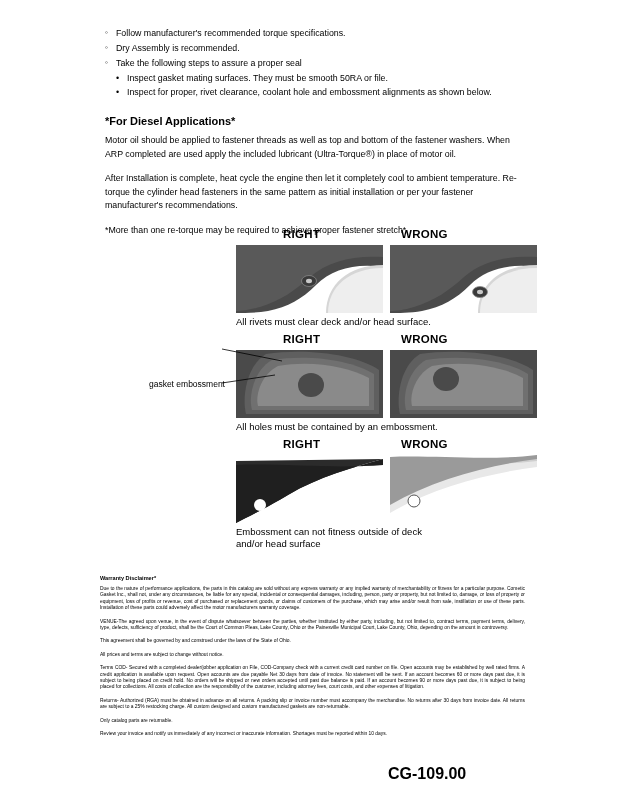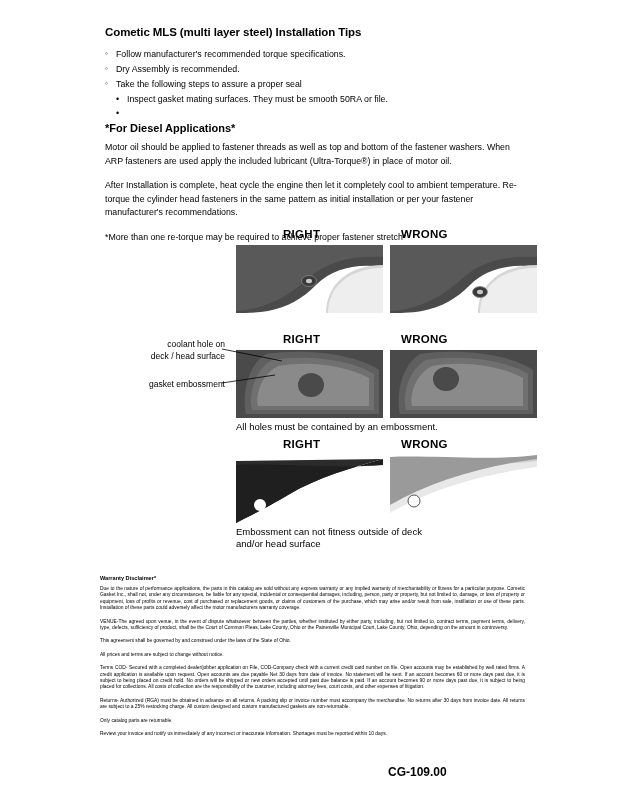--- a/index.html
+++ b/index.html
@@ -130,46 +130,45 @@
   .warranty p {
     font-size: 4.9px;
     line-height: 6.4px;
     margin: 0 0 7px 0;
     text-align: justify;
   }
   .docnum {
     position: absolute;
     left: 388px;
     top: 765px;
-    font-size: 12px;
+    font-size: 16px;
     font-weight: bold;
   }
 </style>
 </head>
 <body>
 
 <div class="page">
 
   <div class="content">
-    <h1 class="title">Cometic MLS (multi layer steel) Installation Tips</h1>
 
     <ul class="bullet-list">
       <li><span class="marker">◦</span><span>Follow manufacturer's recommended torque specifications.</span></li>
       <li><span class="marker">◦</span><span>Dry Assembly is recommended.</span></li>
       <li><span class="marker">◦</span><span>Take the following steps to assure a proper seal</span></li>
     </ul>
 
     <ul class="sub-list">
       <li><span class="marker">•</span><span>Inspect gasket mating surfaces.  They must be smooth 50RA or file.</span></li>
-      <li><span class="marker">•</span></li>
+      <li><span class="marker">•</span><span>Inspect for proper, rivet clearance, coolant hole and embossment alignments as shown below.</span></li>
     </ul>
 
     <h2 class="subtitle">*For Diesel Applications*</h2>
 
-    <p class="para">Motor oil should be applied to fastener threads as well as top and bottom of the fastener washers. When ARP fasteners are used apply the included lubricant (Ultra-Torque®) in place of motor oil.</p>
+    <p class="para">Motor oil should be applied to fastener threads as well as top and bottom of the fastener washers. When ARP completed are used apply the included lubricant (Ultra-Torque®) in place of motor oil.</p>
     <p class="para">After Installation is complete, heat cycle the engine then let it completely cool to ambient temperature. Re-torque the cylinder head fasteners in the same pattern as initial installation or per your fastener manufacturer's recommendations.</p>
     <p class="para last">*More than one re-torque may be required to achieve proper fastener stretch*</p>
   </div>
 
   <div class="figures">
 
     <div class="fig-label" style="left:283px; top:228px;">RIGHT</div>
     <div class="fig-label" style="left:401px; top:228px;">WRONG</div>
 
     <div class="panel" style="left:236px; top:245px; width:147px; height:68px;">
@@ -189,20 +188,21 @@
         <rect x="0" y="0" width="147" height="68" fill="#ffffff"></rect>
         <path d="M0,0 L147,0 L147,22 C120,18 96,24 80,40 C66,54 52,62 32,66 C20,68 8,68 0,68 Z" fill="#4a4a4a"></path>
         <path d="M0,0 L147,0 L147,12 C118,10 92,16 74,32 C60,45 44,56 24,62 C14,65 6,66 0,66 Z" fill="#595959"></path>
         <path d="M88,68 C88,40 110,20 147,20 L147,68 Z" fill="#d6d6d6"></path>
         <path d="M90,68 C90,42 111,23 147,23 L147,68 Z" fill="#eeeeee"></path>
         <ellipse cx="90" cy="47" rx="7.5" ry="5.5" fill="#3a3a3a" stroke="#888" stroke-width="0.8"></ellipse>
         <ellipse cx="90" cy="47" rx="3" ry="2.2" fill="#c8c8c8"></ellipse>
       </svg>
     </div>
 
+    <div class="caption" style="left:236px; top:316px; width:300px;">All rivets must clear deck and/or head surface.</div>
 
     <div class="fig-label" style="left:283px; top:333px;">RIGHT</div>
     <div class="fig-label" style="left:401px; top:333px;">WRONG</div>
 
     <div class="panel" style="left:236px; top:350px; width:147px; height:68px;">
       <svg width="147" height="68" viewBox="0 0 147 68">
         <rect x="0" y="0" width="147" height="68" fill="#ffffff"></rect>
         <path d="M0,0 L147,0 L147,68 L0,68 Z" fill="#4a4a4a"></path>
         <path d="M30,4 C70,-2 120,4 143,20 L143,64 L10,64 C6,48 10,16 30,4 Z" fill="#5f5f5f"></path>
         <path d="M36,10 C72,4 116,10 138,24 L138,60 L16,60 C12,46 18,20 36,10 Z" fill="#707070"></path>
@@ -217,24 +217,20 @@
         <path d="M0,0 L147,0 L147,68 L0,68 Z" fill="#4a4a4a"></path>
         <path d="M30,4 C70,-2 120,4 143,20 L143,64 L10,64 C6,48 10,16 30,4 Z" fill="#5f5f5f"></path>
         <path d="M36,10 C72,4 116,10 138,24 L138,60 L16,60 C12,46 18,20 36,10 Z" fill="#707070"></path>
         <path d="M42,16 C74,10 112,16 133,28 L133,56 L22,56 C19,44 26,24 42,16 Z" fill="#8a8a8a"></path>
         <ellipse cx="56" cy="29" rx="13" ry="12" fill="#4a4a4a"></ellipse>
       </svg>
     </div>
 
     <div class="caption" style="left:236px; top:421px; width:300px;">All holes must be contained by an embossment.</div>
 
-    <div class="annot" style="left:110px; top:338px; width:115px;">
-      <span>coolant hole on</span><br>
-      <span>deck / head surface</span>
-    </div>
     <div class="annot" style="left:95px; top:378px; width:130px;">gasket embossment</div>
 
     <svg style="position:absolute; left:220px; top:335px;" width="70" height="60">
       <line x1="2" y1="14" x2="62" y2="26" stroke="#000" stroke-width="0.8"></line>
       <line x1="2" y1="48" x2="55" y2="40" stroke="#000" stroke-width="0.8"></line>
     </svg>
 
     <div class="fig-label" style="left:283px; top:438px;">RIGHT</div>
     <div class="fig-label" style="left:401px; top:438px;">WRONG</div>
 

